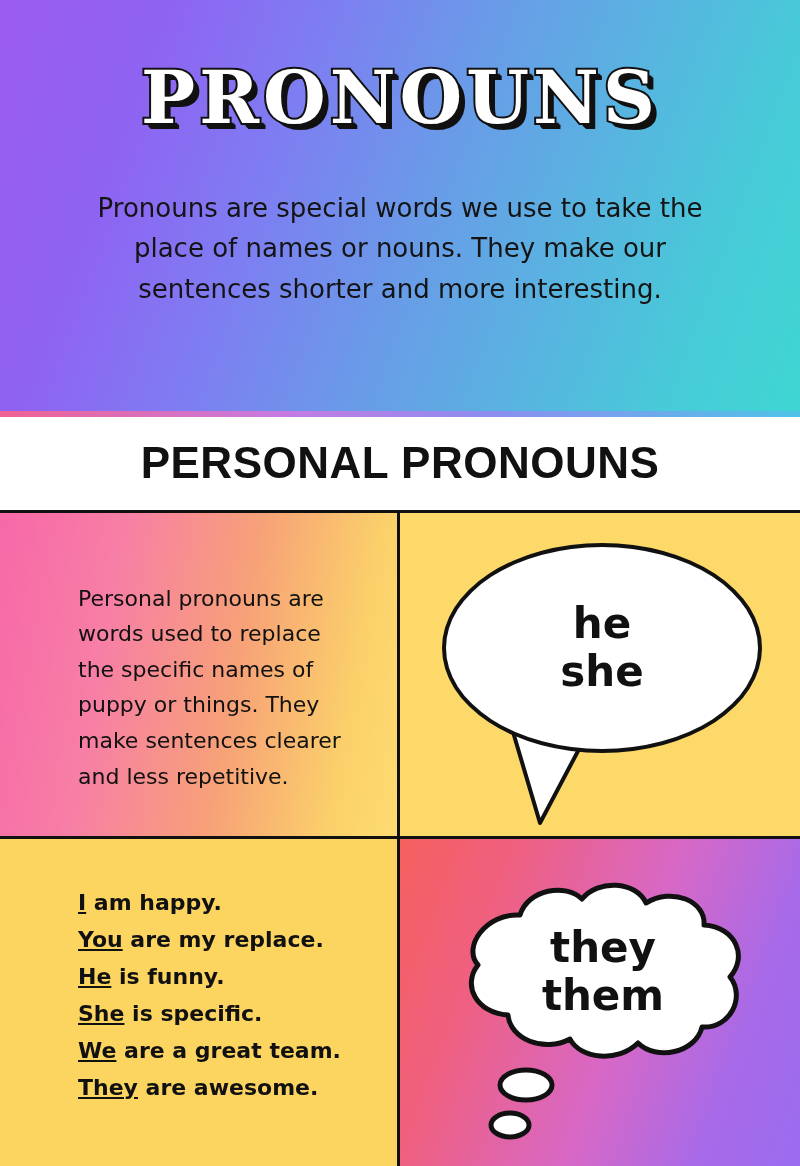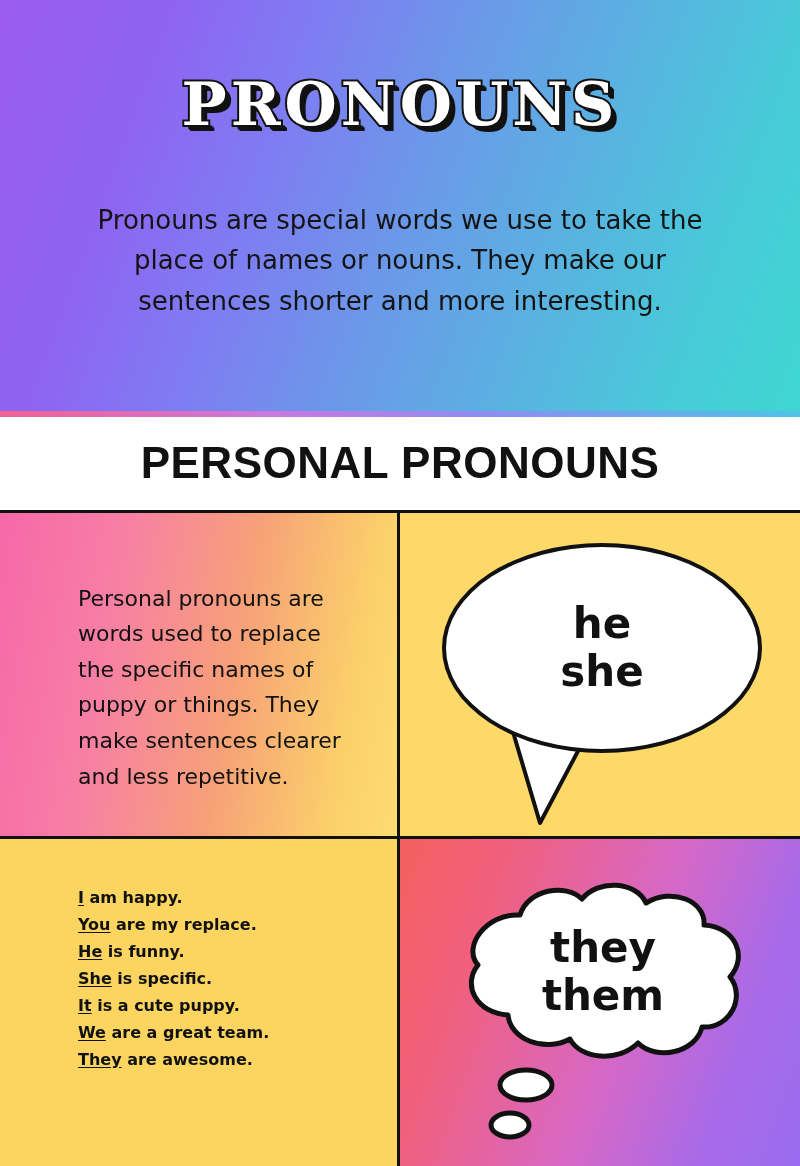--- a/index.html
+++ b/index.html
@@ -30,31 +30,31 @@
     display: flex;
     flex-direction: column;
     align-items: center;
     justify-content: flex-start;
     padding-top: 62px;
     box-sizing: border-box;
   }
   .title {
     font-family: "DejaVu Serif", serif;
     font-weight: bold;
-    font-size: 60px;
+    font-size: 72px;
     letter-spacing: 4px;
     color: #ffffff;
     -webkit-text-stroke: 4px #111111;
     paint-order: stroke fill;
     text-shadow:
        4px 4px 0 #111111,
        5px 5px 0 #111111,
        6px 6px 0 #111111;
     line-height: 1;
-    margin: 12px;
+    margin: 0;
     white-space: nowrap;
     text-align: center;
   }
   .intro {
     margin-top: 54px;
     width: 620px;
     text-align: center;
     font-family: "DejaVu Sans", sans-serif;
     font-size: 26px;
     line-height: 1.55;
@@ -124,21 +124,21 @@
     line-height: 1.62;
     color: #111111;
     max-width: 290px;
   }
 
   .examples {
     list-style: none;
     margin: 0;
     padding: 0;
     font-family: "DejaVu Sans", sans-serif;
-    font-size: 16px;
+    font-size: 22px;
     font-weight: bold;
     line-height: 1.68;
     color: #111111;
   }
   .examples li { white-space: nowrap; }
   .examples u { text-decoration: underline; text-underline-offset: 2px; }
 
   
   .bubble-wrap {
     position: absolute;
@@ -235,21 +235,20 @@
         </div>
       </div>
     </div>
 
     <div class="cell bl">
       <ul class="examples">
         <li><u>I</u><span> am happy.</span></li>
         <li><u>You</u><span> are my replace.</span></li>
         <li><u>He</u><span> is funny.</span></li>
         <li><u>She</u><span> is specific.</span></li>
-        <li><u>It</u><span> is a cute puppy.</span></li>
         <li><u>We</u><span> are a great team.</span></li>
         <li><u>They</u><span> are awesome.</span></li>
       </ul>
     </div>
 
     <div class="cell br">
       <div class="bubble-wrap">
         <div class="cloud">
           <svg width="310" height="182" viewBox="0 0 310 182">
             <path d="M72 34

